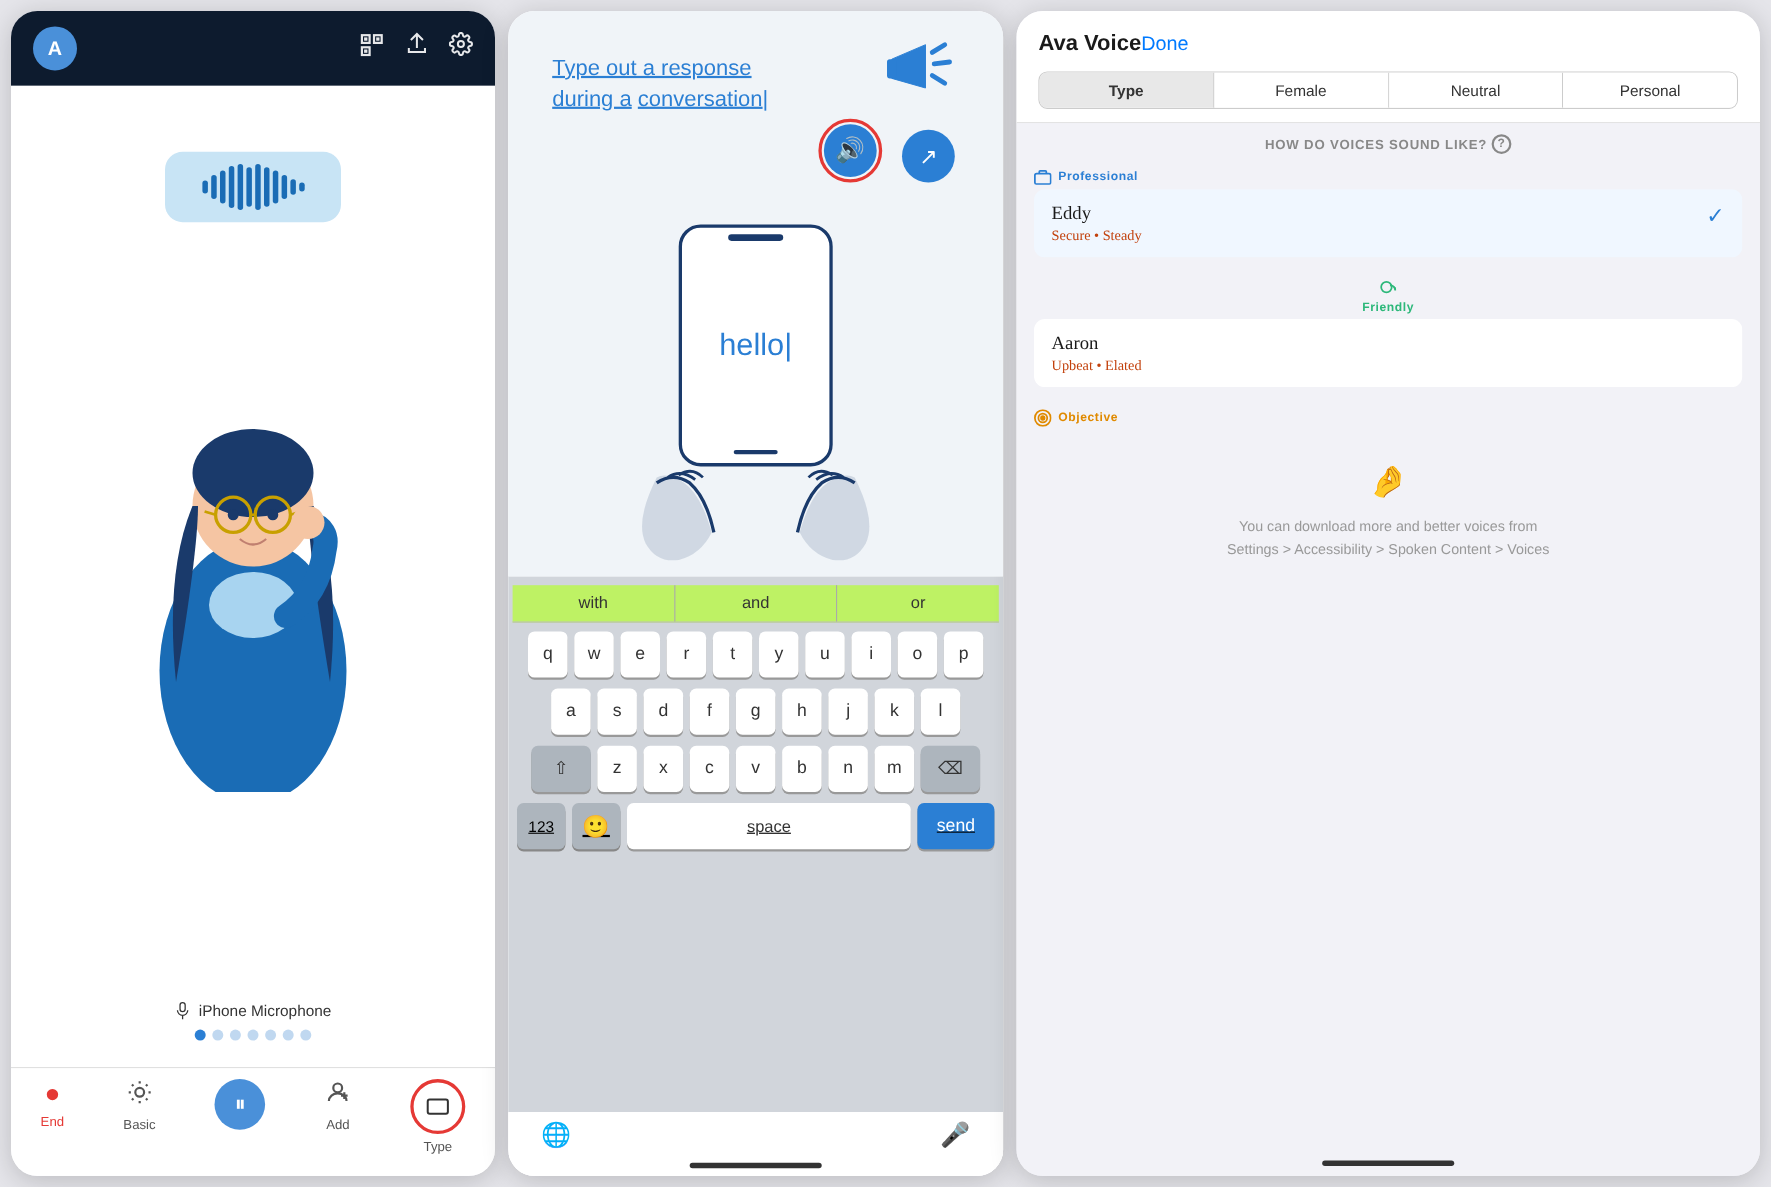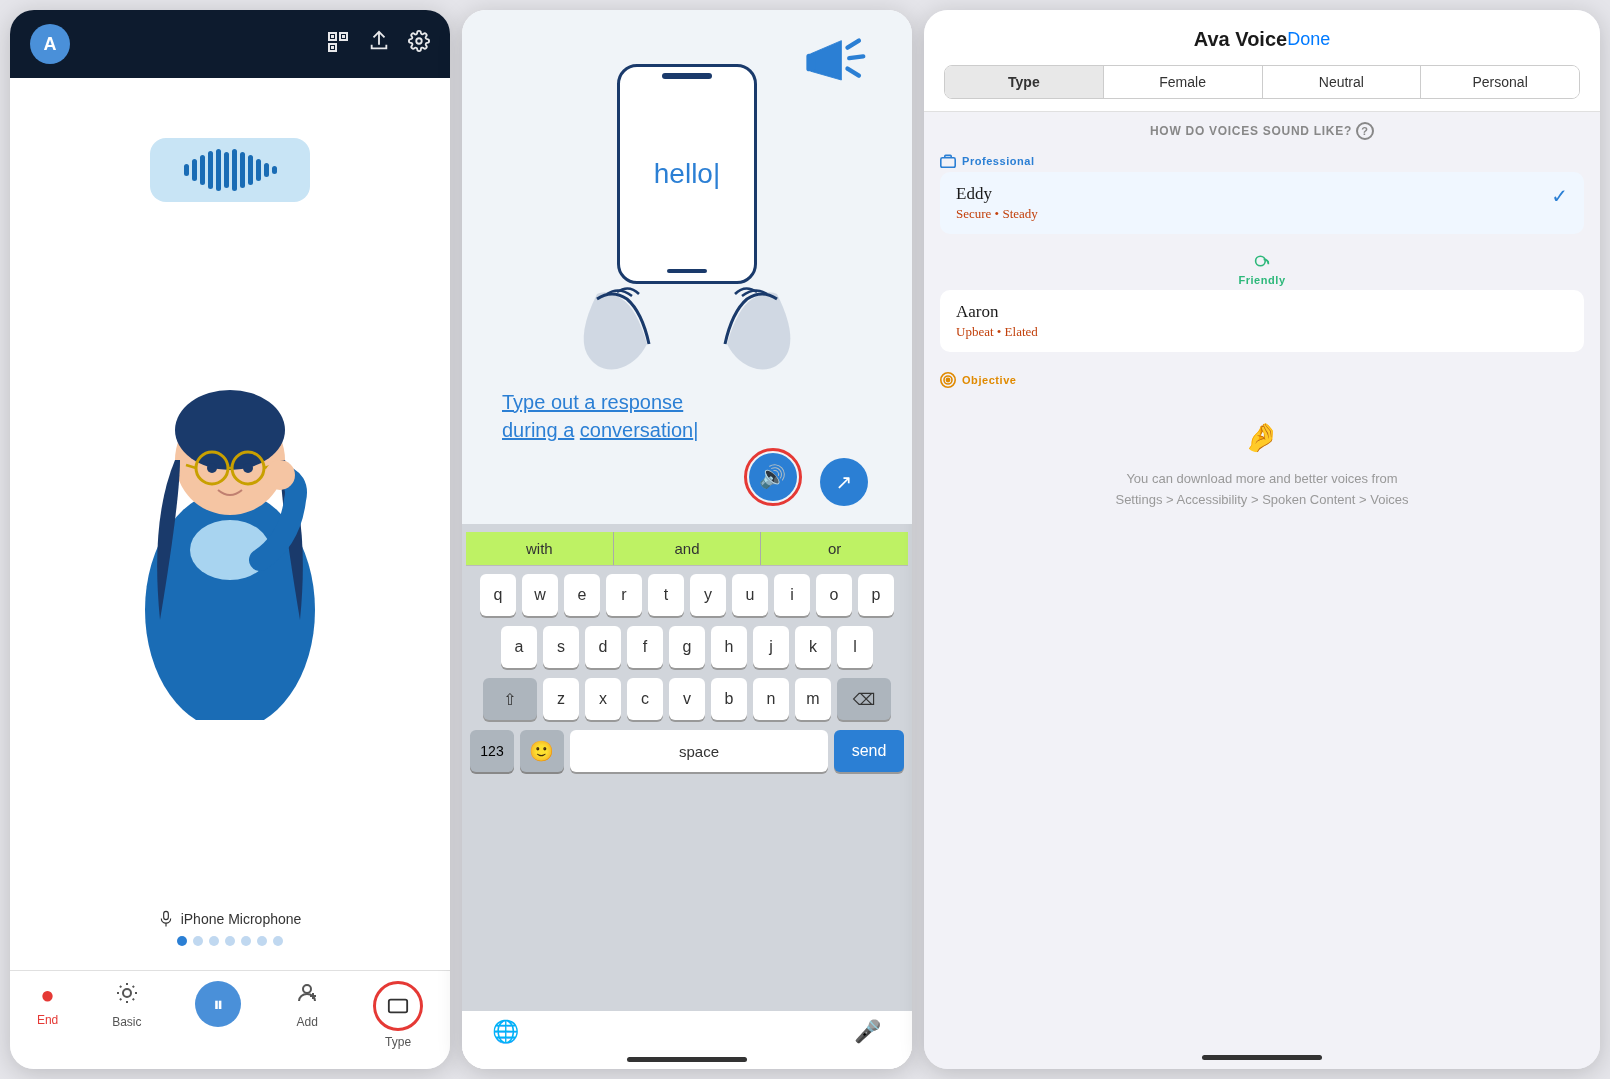--- a/index.html
+++ b/index.html
@@ -252,20 +252,21 @@
     }
     .key.send-key {
       background: #2b7fd4;
       color: white;
       min-width: 70px;
     }
     .keyboard-bottom-row {
       display: flex;
       gap: 6px;
       padding: 0 4px;
+      text-decoration: underline;
     }
     .key-123 { min-width: 44px; height: 42px; background: #adb5bd; border-radius: 6px; display:flex; align-items:center; justify-content:center; font-size:14px; cursor:pointer; box-shadow: 0 2px 0 #888; }
     .key-emoji { min-width: 44px; height: 42px; background: #adb5bd; border-radius: 6px; display:flex; align-items:center; justify-content:center; font-size:20px; cursor:pointer; box-shadow: 0 2px 0 #888; }
     .home-indicator {
       height: 20px;
       background: white;
       display: flex;
       align-items: center;
       justify-content: center;
     }
@@ -286,21 +287,21 @@
       flex-direction: column;
       box-shadow: 0 4px 24px rgba(0,0,0,0.18);
     }
     .voice-header {
       background: white;
       padding: 18px 20px 12px;
       border-bottom: 1px solid #e0e0e0;
     }
     .voice-header-row {
       display: flex;
-      justify-content: center;
+      justify-content: flex-start;
       align-items: center;
       margin-bottom: 14px;
     }
     .voice-title {
       font-size: 20px;
       font-weight: 600;
       color: #1a1a1a;
     }
     .done-btn {
       color: #007aff;
@@ -580,55 +581,55 @@
     <div style="position:absolute; top:20px; right:40px;">
       <svg width="70" height="65" viewBox="0 0 80 70" fill="none">
         <path d="M10 25 L45 10 L45 55 L10 45 Z" fill="#2b7fd4" stroke="#2b7fd4"></path>
         <rect x="5" y="25" width="10" height="20" rx="3" fill="#2b7fd4"></rect>
         <line x1="52" y1="18" x2="65" y2="10" stroke="#2b7fd4" stroke-width="5" stroke-linecap="round"></line>
         <line x1="54" y1="30" x2="70" y2="28" stroke="#2b7fd4" stroke-width="5" stroke-linecap="round"></line>
         <line x1="52" y1="42" x2="65" y2="50" stroke="#2b7fd4" stroke-width="5" stroke-linecap="round"></line>
       </svg>
     </div>
 
+    <div style="width:100%; position:relative; padding-bottom:70px;">
+      <div class="response-text">
+        <span>Type out a response</span><br>
+        <span>during a</span>
+        <span style="text-decoration:underline;">conversation</span><span>|</span>
+      </div>
+
+      <div style="position:absolute; bottom:8px; right:90px;">
+        <div style="width:58px; height:58px; border-radius:50%; border:3px solid #e53935; display:flex; align-items:center; justify-content:center;">
+          <div style="width:48px; height:48px; border-radius:50%; background:#2b7fd4; display:flex; align-items:center; justify-content:center; color:white; font-size:22px;">🔊</div>
+        </div>
+      </div>
+
+      <div style="position:absolute; bottom:8px; right:24px; width:48px; height:48px; border-radius:50%; background:#2b7fd4; display:flex; align-items:center; justify-content:center; color:white; font-size:20px;">↗</div>
+    </div>
+
     <div style="display:flex; flex-direction:column; align-items:center; margin-top:10px;">
       <div class="phone-frame">
         <div class="phone-notch"></div>
         <span class="phone-screen-text">hello|</span>
         <div style="position:absolute; bottom:8px; width:40px; height:4px; background:#1a3a6b; border-radius:2px;"></div>
       </div>
 
       <svg width="240" height="90" viewBox="0 0 240 90" fill="none">
 
         <path d="M30 10 Q40 5 55 15 Q70 25 80 60 Q70 80 50 85 Q30 88 20 70 Q10 50 30 10Z" fill="#1a3a6b" opacity="0.15"></path>
         <path d="M30 15 Q45 5 60 15 Q75 28 82 60" stroke="#1a3a6b" stroke-width="3" fill="none"></path>
         <path d="M40 10 Q52 2 65 12" stroke="#1a3a6b" stroke-width="2.5" fill="none"></path>
         <path d="M50 8 Q62 0 72 10" stroke="#1a3a6b" stroke-width="2.5" fill="none"></path>
 
         <path d="M210 10 Q200 5 185 15 Q170 25 160 60 Q170 80 190 85 Q210 88 220 70 Q230 50 210 10Z" fill="#1a3a6b" opacity="0.15"></path>
         <path d="M210 15 Q195 5 180 15 Q165 28 158 60" stroke="#1a3a6b" stroke-width="3" fill="none"></path>
         <path d="M200 10 Q188 2 175 12" stroke="#1a3a6b" stroke-width="2.5" fill="none"></path>
         <path d="M190 8 Q178 0 168 10" stroke="#1a3a6b" stroke-width="2.5" fill="none"></path>
       </svg>
-    </div>
-
-    <div style="width:100%; position:relative; padding-bottom:70px;">
-      <div class="response-text">
-        <span>Type out a response</span><br>
-        <span>during a</span>
-        <span style="text-decoration:underline;">conversation</span><span>|</span>
-      </div>
-
-      <div style="position:absolute; bottom:8px; right:90px;">
-        <div style="width:58px; height:58px; border-radius:50%; border:3px solid #e53935; display:flex; align-items:center; justify-content:center;">
-          <div style="width:48px; height:48px; border-radius:50%; background:#2b7fd4; display:flex; align-items:center; justify-content:center; color:white; font-size:22px;">🔊</div>
-        </div>
-      </div>
-
-      <div style="position:absolute; bottom:8px; right:24px; width:48px; height:48px; border-radius:50%; background:#2b7fd4; display:flex; align-items:center; justify-content:center; color:white; font-size:20px;">↗</div>
     </div>
   </div>
 
   <div class="keyboard-area">
     <div class="keyboard-suggestions">
       <div class="suggestion-key">with</div>
       <div class="suggestion-key">and</div>
       <div class="suggestion-key">or</div>
     </div>
     <div class="keyboard-row">

